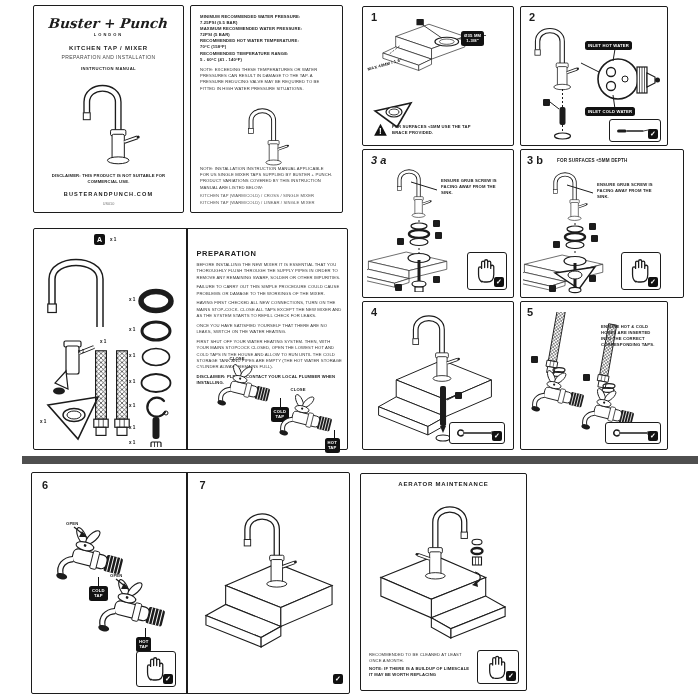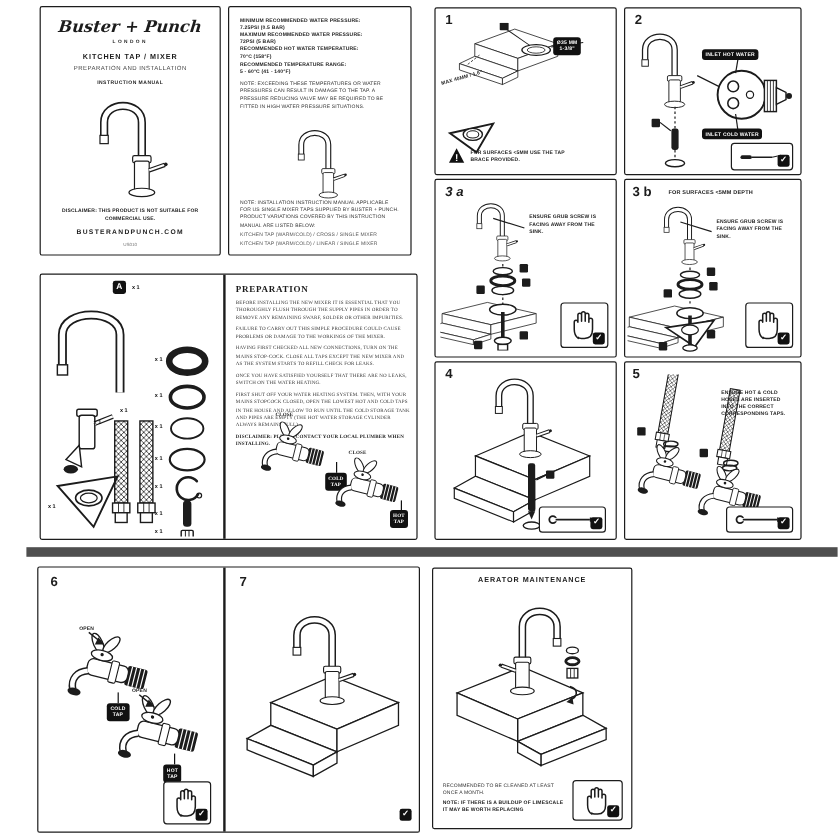--- a/index.html
+++ b/index.html
@@ -174,21 +174,21 @@
       <span class="qty" style="left:95px;top:68px;">x 1</span>
       <span class="qty" style="left:95px;top:98px;">x 1</span>
       <span class="qty" style="left:95px;top:124px;">x 1</span>
       <span class="qty" style="left:95px;top:150px;">x 1</span>
       <span class="qty" style="left:95px;top:174px;">x 1</span>
       <span class="qty" style="left:95px;top:196px;">x 1</span>
       <span class="qty" style="left:95px;top:211px;">x 1</span>
       <span class="qty" style="left:6px;top:190px;">x 1</span>
     </div>
 
-    <div class="abs" style="left:153.5px;top:0;width:161.5px;height:219px;font-family:Liberation Serif, serif;">
+    <div class="abs" style="left:153.5px;top:13px;width:161.5px;height:219px;">
       <div class="abs" style="left:9px;top:7px;font-size:7.5px;font-weight:700;letter-spacing:.6px;">PREPARATION</div>
       <div class="abs" style="left:9px;top:20px;right:7px;">
         <p class="tinyr">BEFORE INSTALLING THE NEW MIXER IT IS ESSENTIAL THAT YOU THOROUGHLY FLUSH THROUGH THE SUPPLY PIPES IN ORDER TO REMOVE ANY REMAINING SWARF, SOLDER OR OTHER IMPURITIES.</p>
         <p class="tinyr">FAILURE TO CARRY OUT THIS SIMPLE PROCEDURE COULD CAUSE PROBLEMS OR DAMAGE TO THE WORKINGS OF THE MIXER.</p>
         <p class="tinyr">HAVING FIRST CHECKED ALL NEW CONNECTIONS, TURN ON THE MAINS STOP-COCK. CLOSE ALL TAPS EXCEPT THE NEW MIXER AND AS THE SYSTEM STARTS TO REFILL CHECK FOR LEAKS.</p>
         <p class="tinyr">ONCE YOU HAVE SATISFIED YOURSELF THAT THERE ARE NO LEAKS, SWITCH ON THE WATER HEATING.</p>
         <p class="tinyr">FIRST SHUT OFF YOUR WATER HEATING SYSTEM. THEN, WITH YOUR MAINS STOPCOCK CLOSED, OPEN THE LOWEST HOT AND COLD TAPS IN THE HOUSE AND ALLOW TO RUN UNTIL THE COLD STORAGE TANK AND PIPES ARE EMPTY (THE HOT WATER STORAGE CYLINDER ALWAYS REMAINS FULL).</p>
         <p class="tiny">DISCLAIMER: PLEASE CONTACT YOUR LOCAL PLUMBER WHEN INSTALLING.</p>
       </div>
       <svg class="abs" style="left:20px;top:122px;" width="72" height="52" viewBox="0 0 120 95">
@@ -296,21 +296,21 @@
     </svg>
     <div class="abs tiny" style="left:78px;top:28px;width:64px;">ENSURE GRUB SCREW IS FACING AWAY FROM THE SINK.</div>
     <div class="toolbox" style="left:104px;top:102px;width:40px;height:38px;">
       <svg width="22" height="26" viewBox="0 0 26 30">
           <use href="#sym-hand"></use>
         </svg>
       <span class="chk">✓</span>
     </div>
   </div>
 
-  <div class="panel" style="left:520px;top:149px;width:148px;height:149px;">
+  <div class="panel" style="left:520px;top:149px;width:164px;height:149px;">
     <div class="num" style="left:6px;top:4px;">3 b</div>
     <div class="abs tiny" style="left:36px;top:8px;width:106px;font-size:4.6px;">FOR SURFACES &lt;5MM DEPTH</div>
     <svg class="abs" style="left:2px;top:17px;" width="141" height="128" viewBox="0 0 141 128">
       <use href="#sym-tap" x="24" y="0" width="44" height="56"></use>
       <line x1="44" y1="18" x2="70" y2="26" stroke="#1c1c1c" stroke-width="1"></line>
       <line x1="52" y1="56" x2="52" y2="88" stroke="#1c1c1c" stroke-width="1" stroke-dasharray="2 2"></line>
       <ellipse cx="52" cy="62" rx="8" ry="3" fill="#fff" stroke="#1c1c1c" stroke-width="1.2"></ellipse>
       <ellipse cx="52" cy="70" rx="10" ry="4" fill="#fff" stroke="#1c1c1c" stroke-width="2.4"></ellipse>
       <ellipse cx="52" cy="78" rx="9" ry="3.5" fill="#fff" stroke="#1c1c1c" stroke-width="1.2"></ellipse>
       <rect x="66" y="56" width="7" height="7" rx="1" fill="#1c1c1c"></rect>

